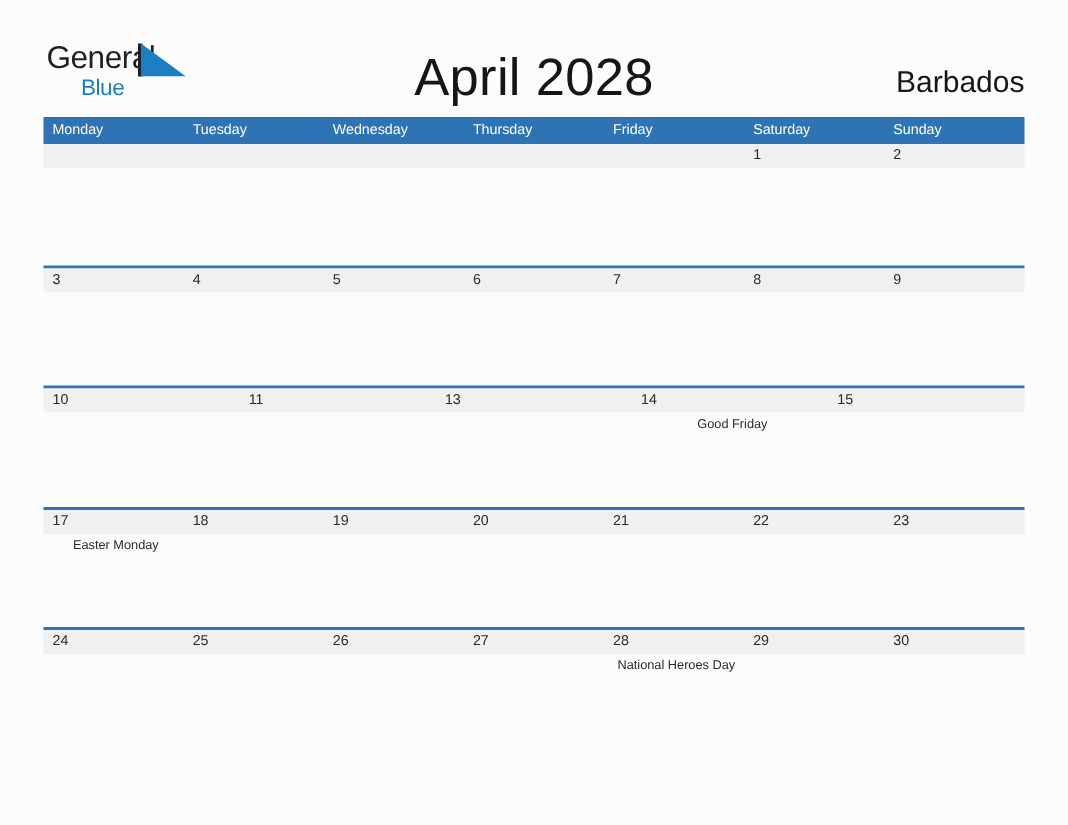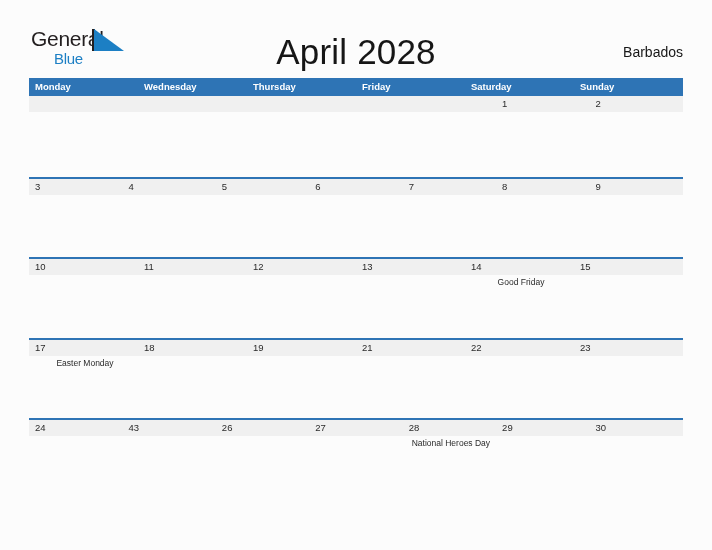--- a/index.html
+++ b/index.html
@@ -73,36 +73,35 @@
     text-align: center;
     font-size: 35px;
     font-weight: normal;
     color: #161616;
     letter-spacing: 0.2px;
   }
   .cal-locale {
     position: absolute;
     right: 29px;
     top: 44px;
-    font-size: 14px;
+    font-size: 20px;
     color: #161616;
   }
 
   
   .grid {
     position: absolute;
     left: 29px;
     top: 78px;
     width: 654px;
   }
   .weekday-row {
     display: flex;
     background: #2e74b5;
     height: 18px;
-    font-weight: bold;
   }
   .weekday {
     flex: 1 1 0;
     color: #ffffff;
     font-size: 9.5px;
     line-height: 18px;
     padding-left: 6px;
     box-sizing: border-box;
     white-space: nowrap;
   }
@@ -172,20 +171,21 @@
     </div>
 
     <div class="cal-title">April 2028</div>
     <div class="cal-locale">Barbados</div>
   </div>
 
   <div class="grid">
 
     <div class="weekday-row">
       <div class="weekday">Monday</div>
+      <div class="weekday">Tuesday</div>
       <div class="weekday">Wednesday</div>
       <div class="weekday">Thursday</div>
       <div class="weekday">Friday</div>
       <div class="weekday">Saturday</div>
       <div class="weekday">Sunday</div>
     </div>
 
     <div class="week first">
       <div class="week-band"></div>
       <div class="week-cells">
@@ -259,24 +259,20 @@
       <div class="week-cells">
         <div class="cell">
           <div class="daynum">10</div>
           <div class="event"></div>
         </div>
         <div class="cell">
           <div class="daynum">11</div>
           <div class="event"></div>
         </div>
         <div class="cell">
-          <div class="daynum">12</div>
-          <div class="event"></div>
-        </div>
-        <div class="cell">
           <div class="daynum">13</div>
           <div class="event"></div>
         </div>
         <div class="cell">
           <div class="daynum">14</div>
           <div class="event">Good Friday</div>
         </div>
         <div class="cell">
           <div class="daynum">15</div>
           <div class="event"></div>
@@ -293,20 +289,24 @@
         </div>
         <div class="cell">
           <div class="daynum">18</div>
           <div class="event"></div>
         </div>
         <div class="cell">
           <div class="daynum">19</div>
           <div class="event"></div>
         </div>
         <div class="cell">
+          <div class="daynum">20</div>
+          <div class="event"></div>
+        </div>
+        <div class="cell">
           <div class="daynum">21</div>
           <div class="event"></div>
         </div>
         <div class="cell">
           <div class="daynum">22</div>
           <div class="event"></div>
         </div>
         <div class="cell">
           <div class="daynum">23</div>
           <div class="event"></div>
@@ -315,21 +315,21 @@
     </div>
 
     <div class="week">
       <div class="week-band"></div>
       <div class="week-cells">
         <div class="cell">
           <div class="daynum">24</div>
           <div class="event"></div>
         </div>
         <div class="cell">
-          <div class="daynum">43</div>
+          <div class="daynum">25</div>
           <div class="event"></div>
         </div>
         <div class="cell">
           <div class="daynum">26</div>
           <div class="event"></div>
         </div>
         <div class="cell">
           <div class="daynum">27</div>
           <div class="event"></div>
         </div>

